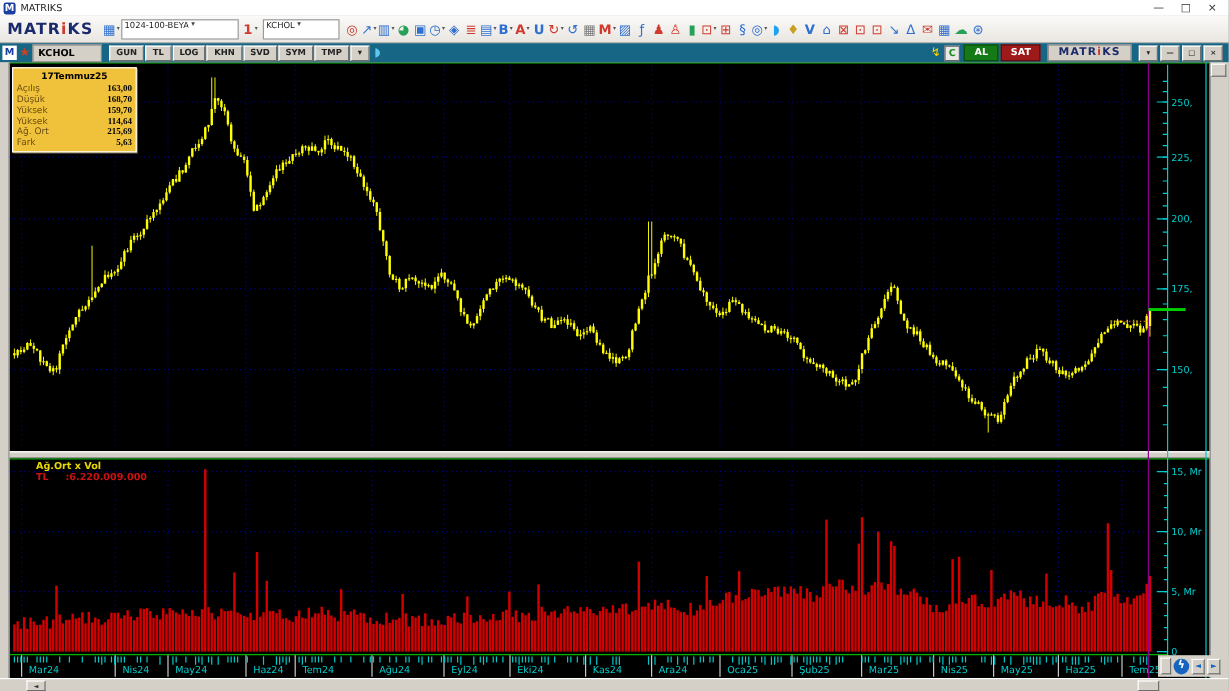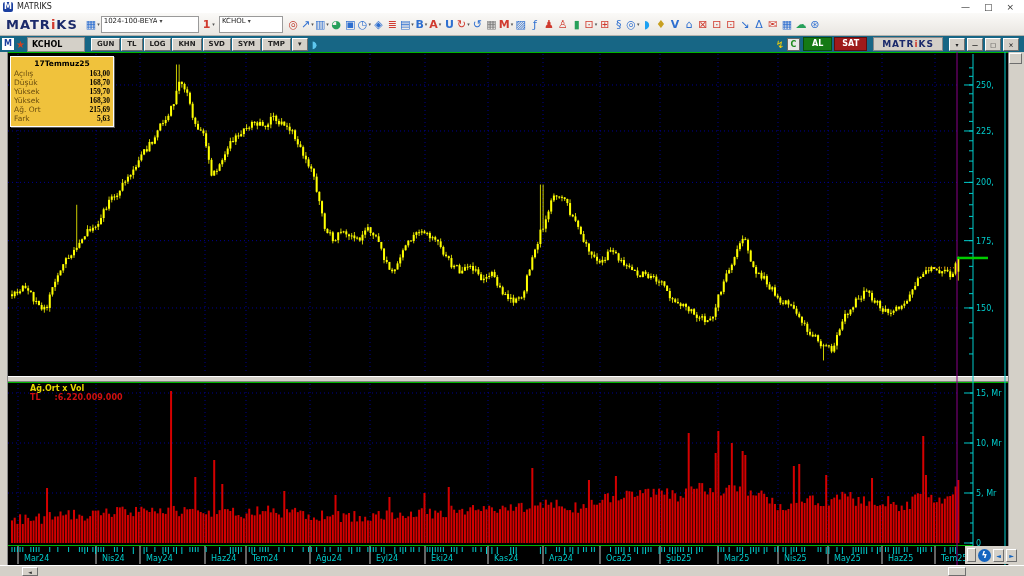--- a/index.html
+++ b/index.html
@@ -1696,21 +1696,21 @@
         <div class="ib-row">
           <span class="lbl">Düşük</span>
           <span class="val">168,70</span>
         </div>
         <div class="ib-row">
           <span class="lbl">Yüksek</span>
           <span class="val">159,70</span>
         </div>
         <div class="ib-row">
           <span class="lbl">Yüksek</span>
-          <span class="val">168,30</span>
+          <span class="val">114,64</span>
         </div>
         <div class="ib-row">
           <span class="lbl">Ağ. Ort</span>
           <span class="val">215,69</span>
         </div>
         <div class="ib-row">
           <span class="lbl">Fark</span>
           <span class="val">5,63</span>
         </div>
       </div>

